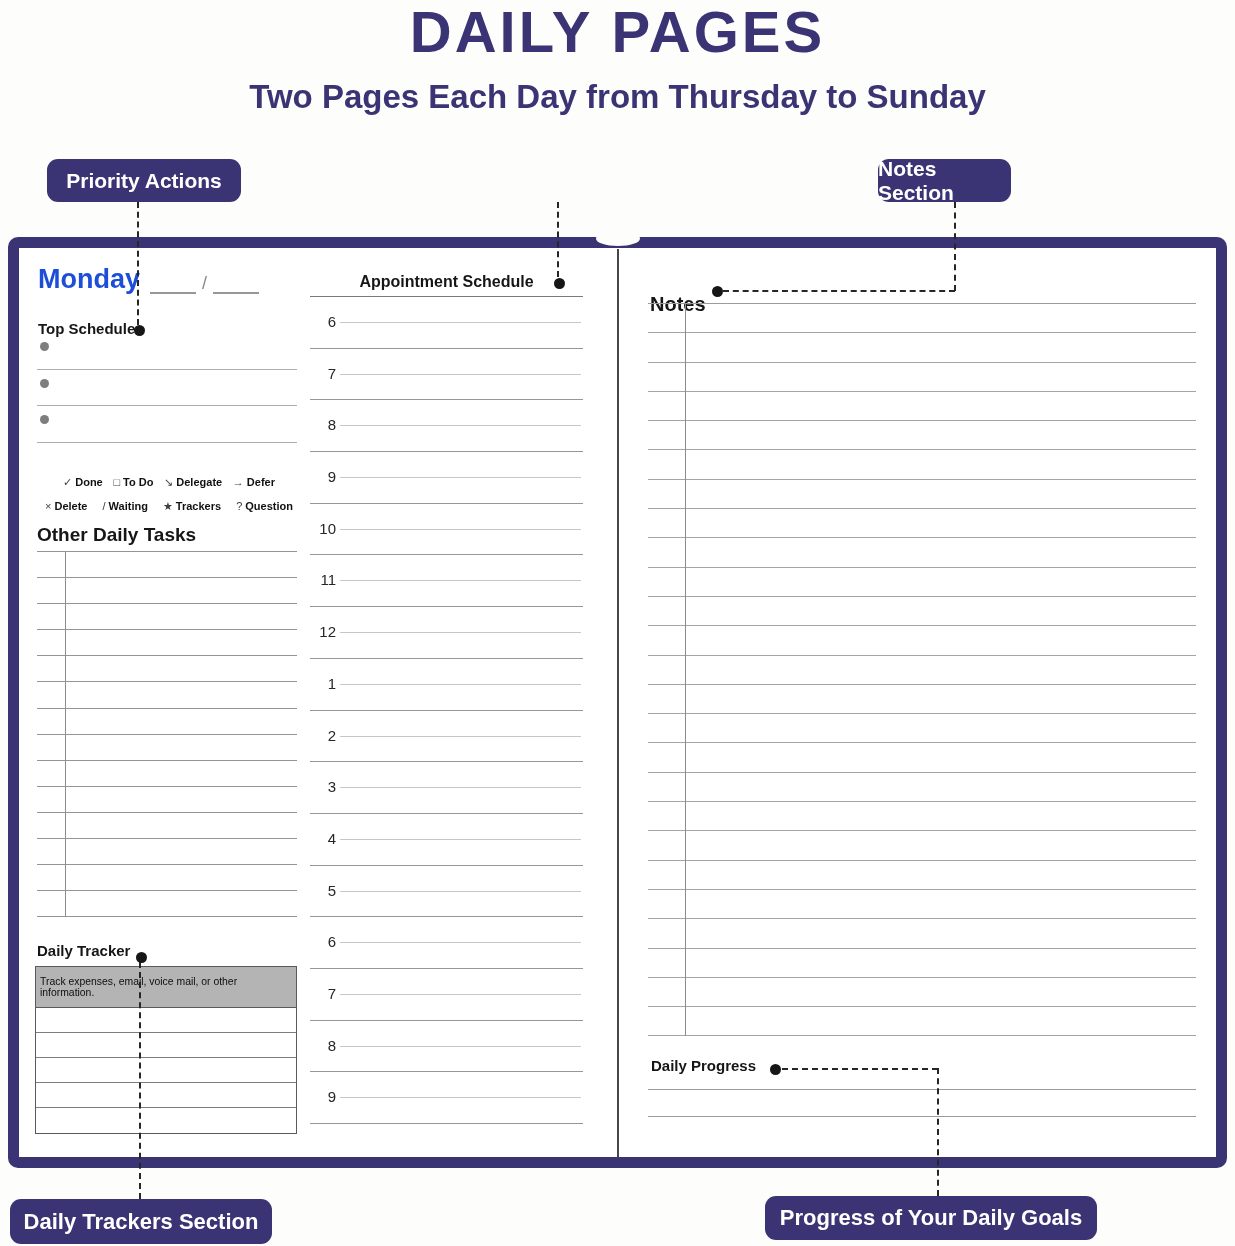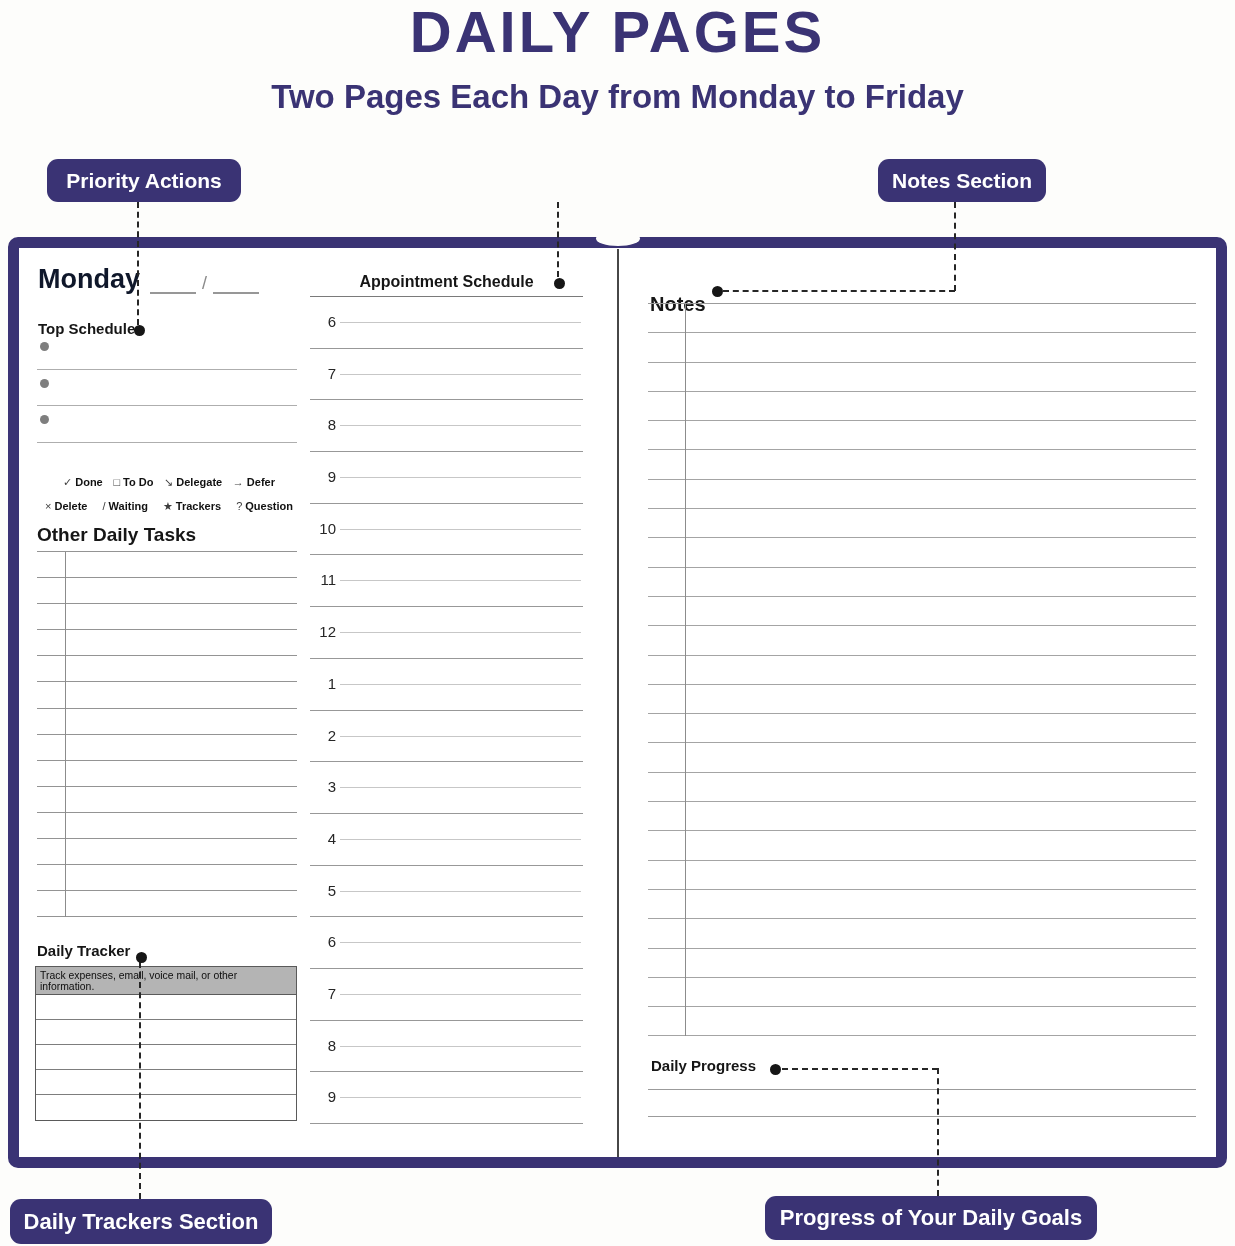--- a/index.html
+++ b/index.html
@@ -12,41 +12,41 @@
     font-size:58px; font-weight:800; letter-spacing:3px; color:#3a3374; }
   .sub-title { position:absolute; left:0; top:78px; width:100%; text-align:center;
     font-size:33px; font-weight:700; color:#3a3374; }
 
   
   .badge { position:absolute; background:#3a3374; color:#fff; font-weight:700;
     border-radius:11px; display:flex; align-items:center; justify-content:center;
     font-size:21px; }
   #badge-priority   { left:47px;  top:159px; width:194px; height:43px; }
   #badge-schedules  { left:425px; top:159px; width:285px; height:43px; }
-  #badge-notes      { left:878px; top:159px; width:168px; height:43px; }
+  #badge-notes      { left:878px; top:159px; width:133px; height:43px; }
   #badge-trackers   { left:10px;  top:1199px; width:262px; height:45px; font-size:22px; }
   #badge-progress   { left:765px; top:1196px; width:332px; height:44px; font-size:22px; }
 
   
   .vdash { position:absolute; width:0; border-left:2px dashed #262626; z-index:30; }
   .hdash { position:absolute; height:0; border-top:2px dashed #262626; z-index:30; }
   .cdot  { position:absolute; width:11px; height:11px; border-radius:50%; background:#161616; z-index:31; }
 
   
   .cover { position:absolute; left:8px; top:237px; width:1219px; height:931px;
     border:11px solid #3a3374; border-radius:10px; background:#ffffff; z-index:1; }
   .notch { position:absolute; left:596px; top:231px; width:44px; height:15px;
     background:#fdfdfb; border-radius:50%; z-index:2; }
   .spine { position:absolute; left:617px; top:249px; width:2px; height:908px; background:#474747; z-index:3; }
 
   .onpage { position:absolute; z-index:5; }
 
   
   .day-row { left:38px; top:264px; display:flex; align-items:flex-end; }
-  .day-title { font-size:27px; font-weight:800; color:#0f172a; line-height:30px; }
+  .day-title { font-size:27px; font-weight:800; color:#1d4ed8; line-height:30px; }
   .date-blank { display:inline-block; width:46px; height:24px; border-bottom:2px solid #979797; }
   .date-blank.first { margin-left:10px; }
   .date-slash { color:#8a8a8a; font-size:18px; margin:0 6px; line-height:22px; }
 
   .section-label { font-size:15px; font-weight:800; color:#161616; }
   #top-priorities-label { left:38px; top:320px; }
 
   .bullets { left:37px; top:333px; width:260px; }
   .bullet-row { position:relative; height:36.6px; border-bottom:1.5px solid #aeaeae; }
   .bullet-dot { position:absolute; left:3px; top:9px; width:9px; height:9px; border-radius:50%; background:#7e7e7e; }
@@ -61,21 +61,21 @@
 
   #other-tasks-label { left:37px; top:524px; font-size:19px; }
 
   .tasks { left:37px; top:551px; width:260px; border-top:1px solid #949494; }
   .task-row { height:26.1px; border-bottom:1px solid #949494; }
   .col-divider { position:absolute; top:0; bottom:0; width:1px; background:#8c8c8c; }
   .tasks .col-divider { left:28px; }
 
   #tracker-label { left:37px; top:942px; }
   .tracker { left:35px; top:966px; width:262px; border:1.5px solid #5a5a5a; background:#fff; }
-  .tracker-header { height:28px; background:#b4b4b4; border-bottom:1.5px solid #5a5a5a;
+  .tracker-header { height:41px; background:#b4b4b4; border-bottom:1.5px solid #5a5a5a;
     display:flex; align-items:center; padding:0 4px; font-size:10.4px; color:#0e0e0e; }
   .tracker-row { height:25px; border-bottom:1px solid #7d7d7d; }
   .tracker-row:last-child { border-bottom:none; }
 
   
   #sched-title { left:310px; top:273px; width:273px; text-align:center; font-size:16px; }
   .sched { left:310px; top:296px; width:273px; border-top:1.5px solid #7a7a7a; }
   .hour-row { position:relative; height:51.7px; border-bottom:1.5px solid #989898; }
   .hour-num { position:absolute; left:0; top:16px; width:26px; text-align:right;
     font-size:15px; color:#262626; font-weight:500; }
@@ -90,21 +90,21 @@
   #progress-label { left:651px; top:1057px; }
   .progress-lines { left:648px; top:1089px; width:548px; height:28px;
     border-top:1px solid #9b9b9b; border-bottom:1px solid #9b9b9b; }
 </style>
 </head>
 <body>
 
 <div id="stage">
 
   <div class="main-title">DAILY PAGES</div>
-  <div class="sub-title">Two Pages Each Day from Monday to Friday</div>
+  <div class="sub-title">Two Pages Each Day from Thursday to Sunday</div>
 
   <div class="badge" id="badge-priority">Priority Actions</div>
   <div class="badge" id="badge-notes">Notes Section</div>
   <div class="badge" id="badge-progress">Progress of Your Daily Goals</div>
   <div class="badge" id="badge-trackers">Daily Trackers Section</div>
 
   <div class="cover"></div>
   <div class="notch"></div>
   <div class="spine"></div>
 

